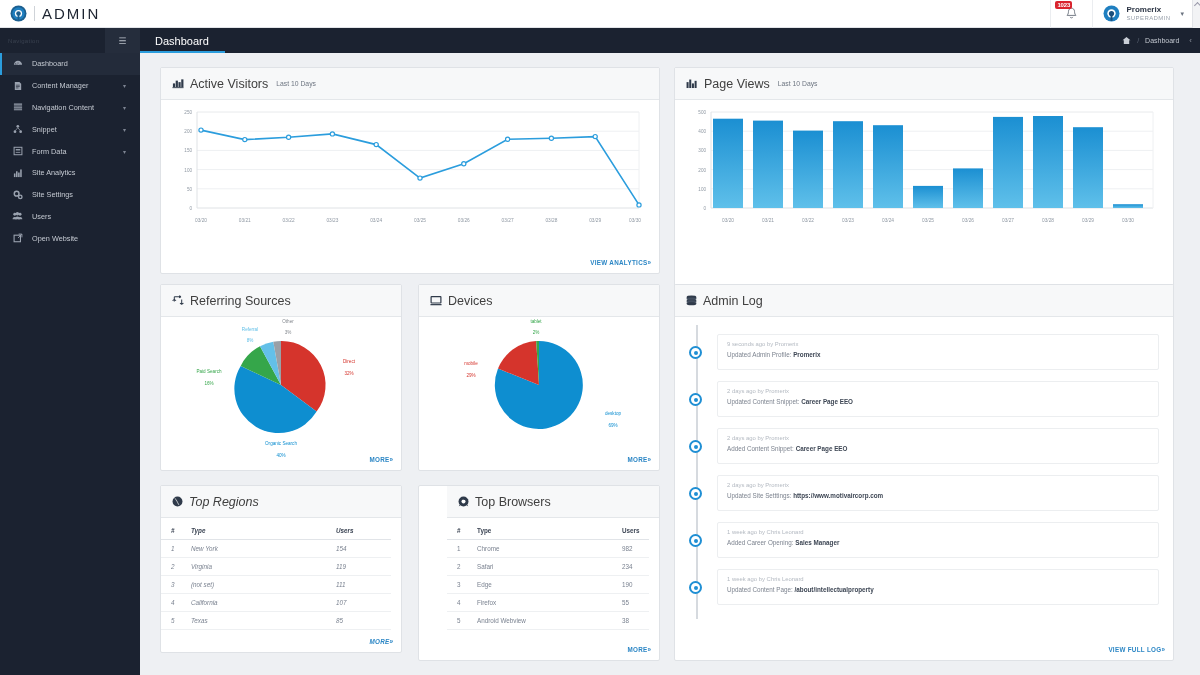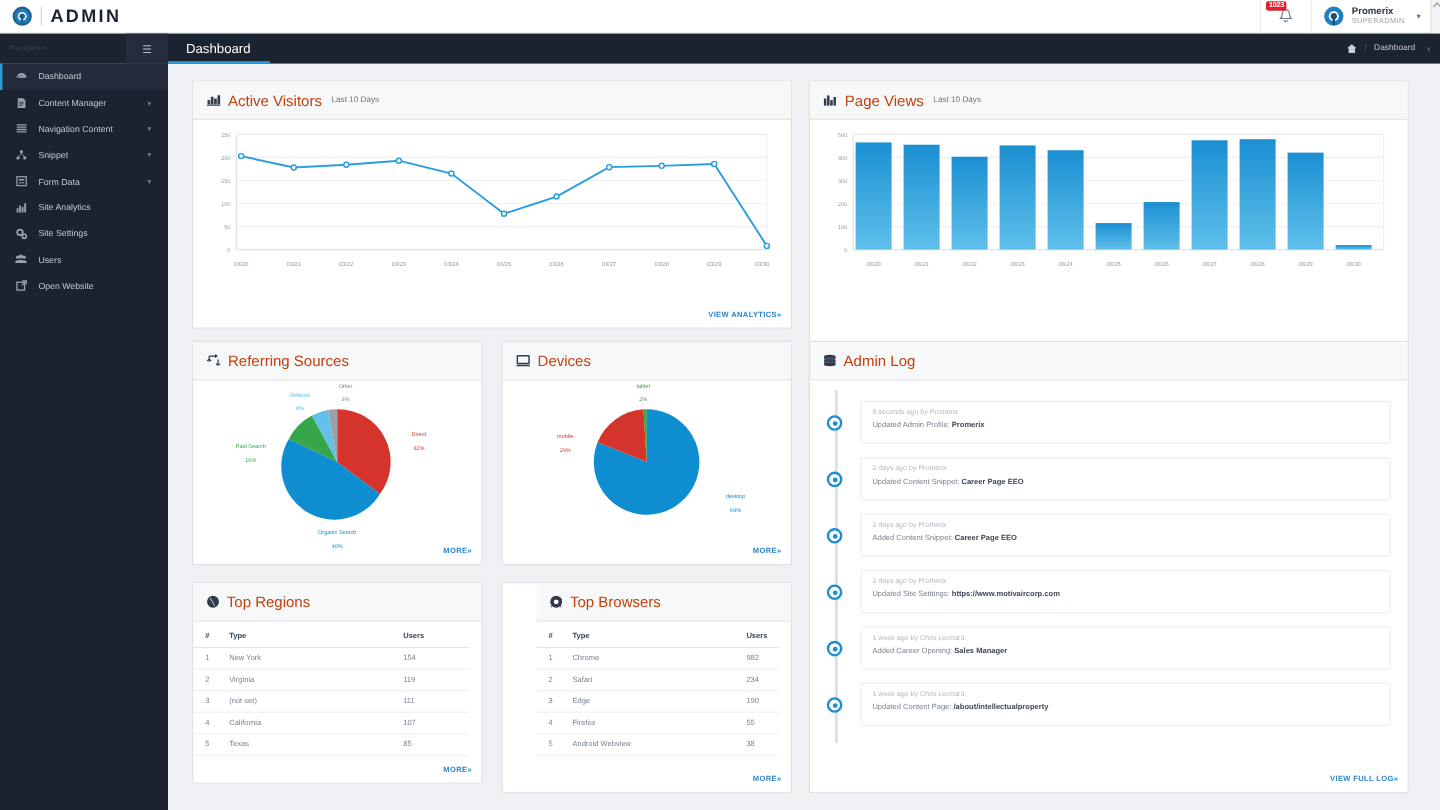--- a/index.html
+++ b/index.html
@@ -11,21 +11,21 @@
   }
   
   .topbar {
     position: absolute; top:0; left:0; width:1200px; height:28px;
     background:#ffffff; display:flex; align-items:center;
     border-bottom:1px solid #e2e4e8;
   }
   .brand { display:flex; align-items:center; padding-left:10px; gap:7px; }
   .brand-logo { width:17px; height:17px; flex:0 0 auto; }
   .brand-divider { width:1px; height:15px; background:#cfd3d8; }
-  .brand-text { font-size:15px; letter-spacing:2.0px; color:#1c2330; font-weight:700; }
+  .brand-text { font-size:15px; letter-spacing:2.0px; color:#1c2330; font-weight:400; }
   .topbar-right { margin-left:auto; display:flex; align-items:center; height:28px; }
   .notif-cell {
     position:relative; width:42px; height:28px;
     display:flex; align-items:center; justify-content:center;
     border-left:1px solid #ebedf0;
   }
   .bell { position:relative; width:13px; height:13px; }
   .badge {
     position:absolute; top:1px; left:4px;
     background:#d9232d; color:#fff; font-size:6px; font-weight:bold;
@@ -103,21 +103,21 @@
   .content { position:absolute; top:53px; left:140px; width:1060px; height:622px; }
   .panel {
     position:absolute; background:#ffffff;
     border:1px solid #dfe2e6; border-radius:2px;
   }
   .panel-head {
     height:32px; background:#f7f8f9; border-bottom:1px solid #e4e7ea;
     display:flex; align-items:center; padding-left:11px; gap:6px;
   }
   .panel-ico { color:#2b3444; display:flex; align-items:center; }
-  .panel-title { font-size:12.5px; color:#c2410c; font-weight:400; }
+  .panel-title { font-size:12.5px; color:#404040; font-weight:400; }
   .panel-sub { font-size:6.8px; color:#6d7581; margin-left:2px; }
   .panel-body { position:relative; }
   .panel-foot {
     position:absolute; bottom:0; right:0; padding:0 9px 7px 0;
     font-size:6.3px; font-weight:bold; color:#2b86c5; letter-spacing:0.3px;
   }
   .panel-foot .chev { letter-spacing:-1px; }
   
   svg { display:block; }
   .tick { font-size:4.6px; fill:#8f98a3; font-family:"Liberation Sans",sans-serif; }
@@ -520,21 +520,21 @@
         <text class="pielbl" x="89" y="25" fill="#63c0e8" text-anchor="middle">8%</text>
         <text class="pielbl" x="127" y="6" fill="#85898f" text-anchor="middle">Other</text>
         <text class="pielbl" x="127" y="17" fill="#85898f" text-anchor="middle">3%</text>
       </svg>
     </div>
     <div class="panel-foot">
       <span>MORE</span><span class="chev">»</span>
     </div>
   </div>
 
-  <div class="panel" style="left:20px; top:432px; width:242px; height:168px;">
+  <div class="panel" style="left:20px; top:432px; width:242px; height:168px;font-style:italic;">
     <div class="panel-head">
       <span class="panel-ico">
         <svg viewBox="0 0 12 12" width="11" height="11">
             <circle cx="6" cy="6" r="5.4" fill="#2f3a4a"></circle>
             <path d="M3.4 2.6c1.2 1 0.4 2 1.6 2.4 1 .3.2 1.6 1.2 2.2.9.5.3 1.8 1.2 2.4" stroke="#fff" stroke-width="0.8" fill="none"></path>
           </svg>
       </span>
       <span class="panel-title">Top Regions</span>
     </div>
     <div class="panel-body" style="padding:4px 10px 0 0;">

